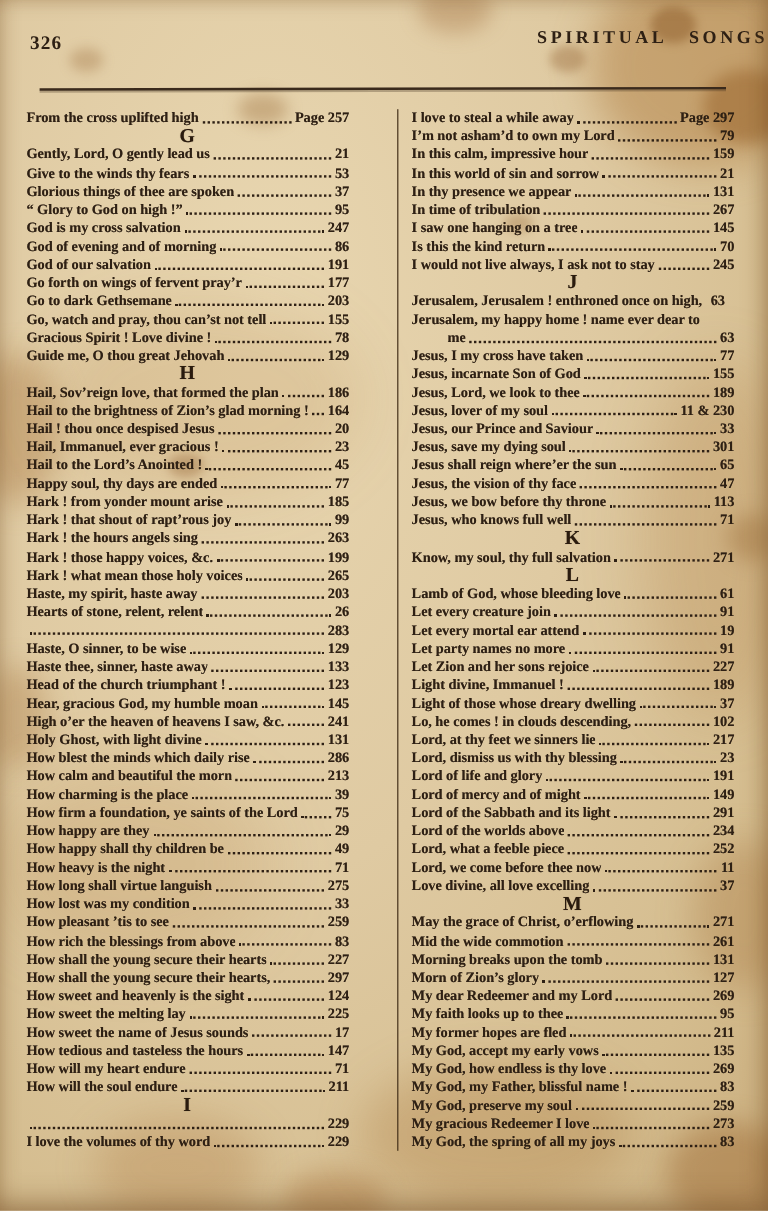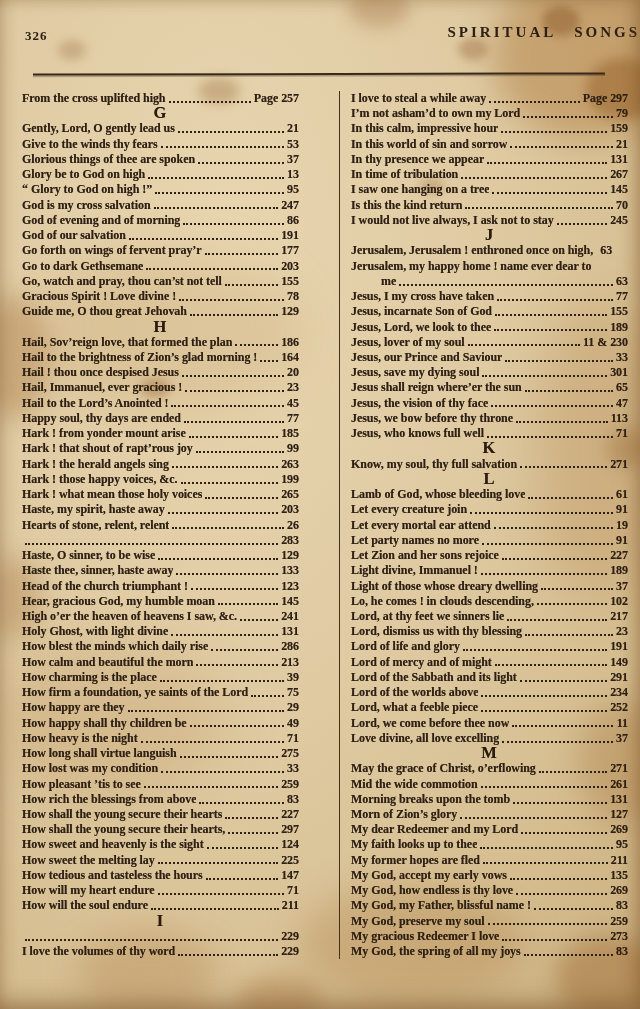--- a/index.html
+++ b/index.html
@@ -11,25 +11,25 @@
     color:var(--ink,#2e2014);
   }
   .stain{position:absolute;border-radius:50%;pointer-events:none;}
   .vignette{position:absolute;inset:0;pointer-events:none;
     box-shadow:
       inset 0 -16px 22px -8px rgba(110,70,30,.45),
       inset -12px 0 18px -8px rgba(120,78,35,.38),
       inset 10px 0 16px -9px rgba(125,85,42,.25),
       inset 0 12px 16px -11px rgba(125,85,42,.22);}
   .header{position:absolute;top:24px;left:0;right:0;height:26px;}
-  .page-number{position:absolute;left:25px;top:4px;font-size:13px;font-weight:700;letter-spacing:1px;}
+  .page-number{position:absolute;left:25px;top:4px;font-size:16px;font-weight:700;letter-spacing:1px;}
   .book-title{text-align:right;font-size:15px;font-weight:700;letter-spacing:3px;word-spacing:12px;}
   .rule{position:absolute;top:73px;left:33px;right:35px;height:2.4px;background:#3a2a1c;
     transform:rotate(-.12deg);box-shadow:0 1.6px 0 rgba(58,42,28,.30);}
-  .columns{position:absolute;top:91px;left:22px;right:12px;display:flex;gap:31px;}
+  .columns{position:absolute;top:91px;left:22px;right:28px;display:flex;gap:31px;}
   .col{width:50%;min-width:0;}
   .col-left{padding-right:9px;}
   .col-right{border-left:1.6px solid #443019;padding-left:11px;}
   .row{display:flex;align-items:baseline;height:15.24px;font-size:12px;font-weight:700;
     white-space:nowrap;overflow:hidden;letter-spacing:-.05px;
     text-shadow:0 0 .5px rgba(46,32,20,.55);}
   .row .t{flex:0 1 auto;overflow:hidden;}
   .row .dots{flex:1 1 8px;min-width:5px;align-self:flex-end;margin:0 3px 3.5px 3px;
     border-bottom:2px dotted var(--ink,#2e2014);}
   .row .p{flex:0 0 auto;text-align:right;min-width:12px;}
@@ -88,25 +88,20 @@
         <span class="t">Give to the winds thy fears</span>
         <span class="dots"></span>
         <span class="p">53</span>
       </div>
       <div class="row">
         <span class="t">Glorious things of thee are spoken</span>
         <span class="dots"></span>
         <span class="p">37</span>
       </div>
       <div class="row">
-        <span class="t">Glory be to God on high</span>
-        <span class="dots"></span>
-        <span class="p">13</span>
-      </div>
-      <div class="row">
         <span class="t">“ Glory to God on high !”</span>
         <span class="dots"></span>
         <span class="p">95</span>
       </div>
       <div class="row">
         <span class="t">God is my cross salvation</span>
         <span class="dots"></span>
         <span class="p">247</span>
       </div>
       <div class="row">
@@ -179,21 +174,21 @@
         <span class="t">Hark !  from yonder mount arise</span>
         <span class="dots"></span>
         <span class="p">185</span>
       </div>
       <div class="row">
         <span class="t">Hark !  that shout of rapt’rous joy</span>
         <span class="dots"></span>
         <span class="p">99</span>
       </div>
       <div class="row">
-        <span class="t">Hark !  the herald angels sing</span>
+        <span class="t">Hark !  the hours angels sing</span>
         <span class="dots"></span>
         <span class="p">263</span>
       </div>
       <div class="row">
         <span class="t">Hark !  those happy voices, &amp;c.</span>
         <span class="dots"></span>
         <span class="p">199</span>
       </div>
       <div class="row">
         <span class="t">Hark !  what mean those holy voices</span>
@@ -311,20 +306,25 @@
       </div>
       <div class="row">
         <span class="t">How sweet and heavenly is the sight</span>
         <span class="dots"></span>
         <span class="p">124</span>
       </div>
       <div class="row">
         <span class="t">How sweet the melting lay</span>
         <span class="dots"></span>
         <span class="p">225</span>
+      </div>
+      <div class="row">
+        <span class="t">How sweet the name of Jesus sounds</span>
+        <span class="dots"></span>
+        <span class="p">17</span>
       </div>
       <div class="row">
         <span class="t">How tedious and tasteless the hours</span>
         <span class="dots"></span>
         <span class="p">147</span>
       </div>
       <div class="row">
         <span class="t">How will my heart endure</span>
         <span class="dots"></span>
         <span class="p">71</span>

